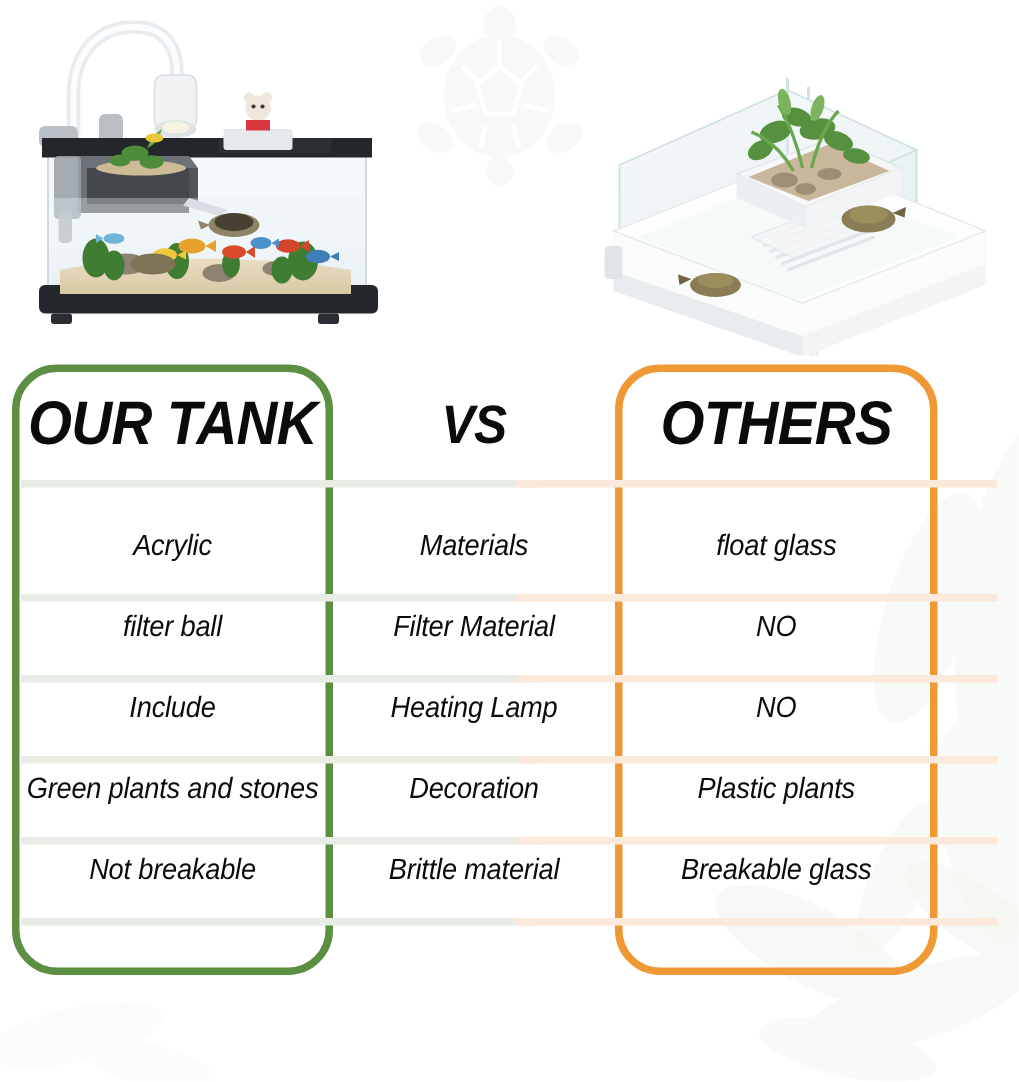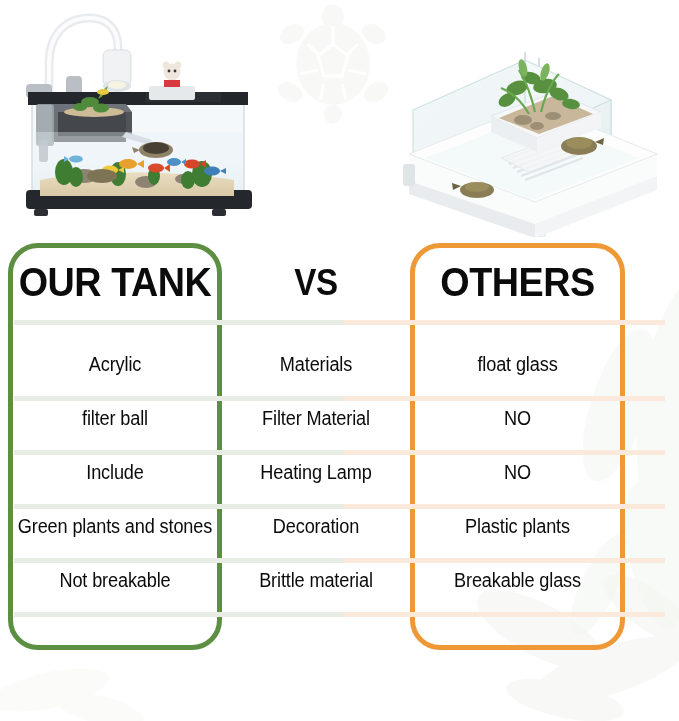--- a/index.html
+++ b/index.html
@@ -23,21 +23,21 @@
   #photo-right{left:395px;top:42px;width:275px;height:195px;}
 
   
   #compare{position:absolute;left:0;top:236px;width:679px;height:424px;}
 
   .box{position:absolute;border-radius:30px;box-sizing:border-box;background:transparent;}
   #box-ours{left:8px;top:7px;width:214px;height:407px;border:5px solid #5d8f43;}
   #box-others{left:410px;top:7px;width:215px;height:407px;border:5px solid #ef9836;}
 
   .rows{position:absolute;left:0;top:0;width:679px;height:424px;}
-  .row{position:absolute;left:0;width:679px;display:flex;align-items:center;}
+  .row{position:absolute;left:0;width:679px;display:flex;align-items:center;font-style:italic;}
   .divider{position:absolute;left:14px;width:651px;height:5px;}
   .divider .dl{position:absolute;top:0;height:5px;}
   .dl-green{left:0;width:345px;background:#e7ece4;}
   .dl-peach{left:330px;width:321px;background:#fbeadb;}
 
   .cell{text-align:center;color:#0b0b0b;line-height:1.05;}
   .c-left{position:absolute;left:8px;width:214px;}
   .c-mid{position:absolute;left:225px;width:182px;}
   .c-right{position:absolute;left:410px;width:215px;}
 

